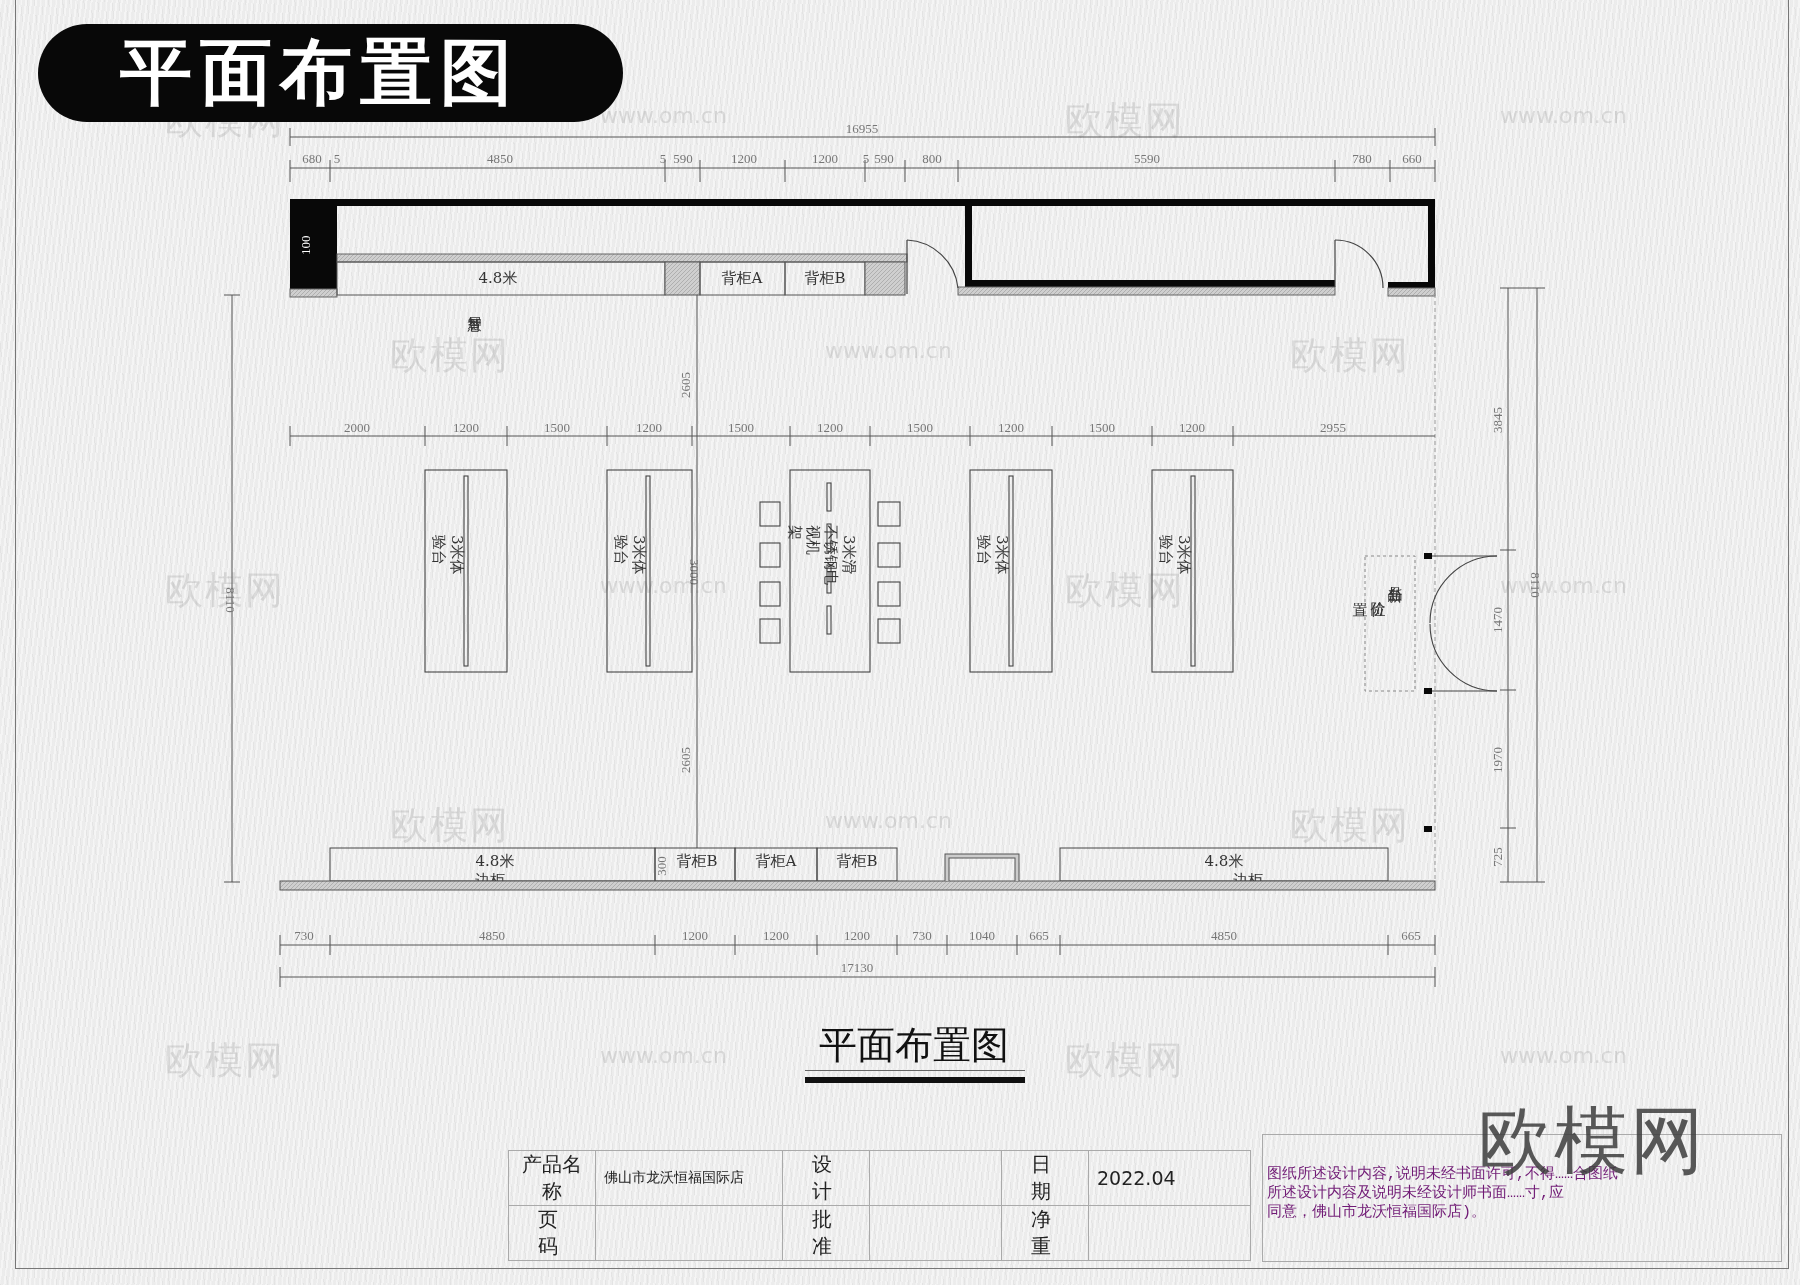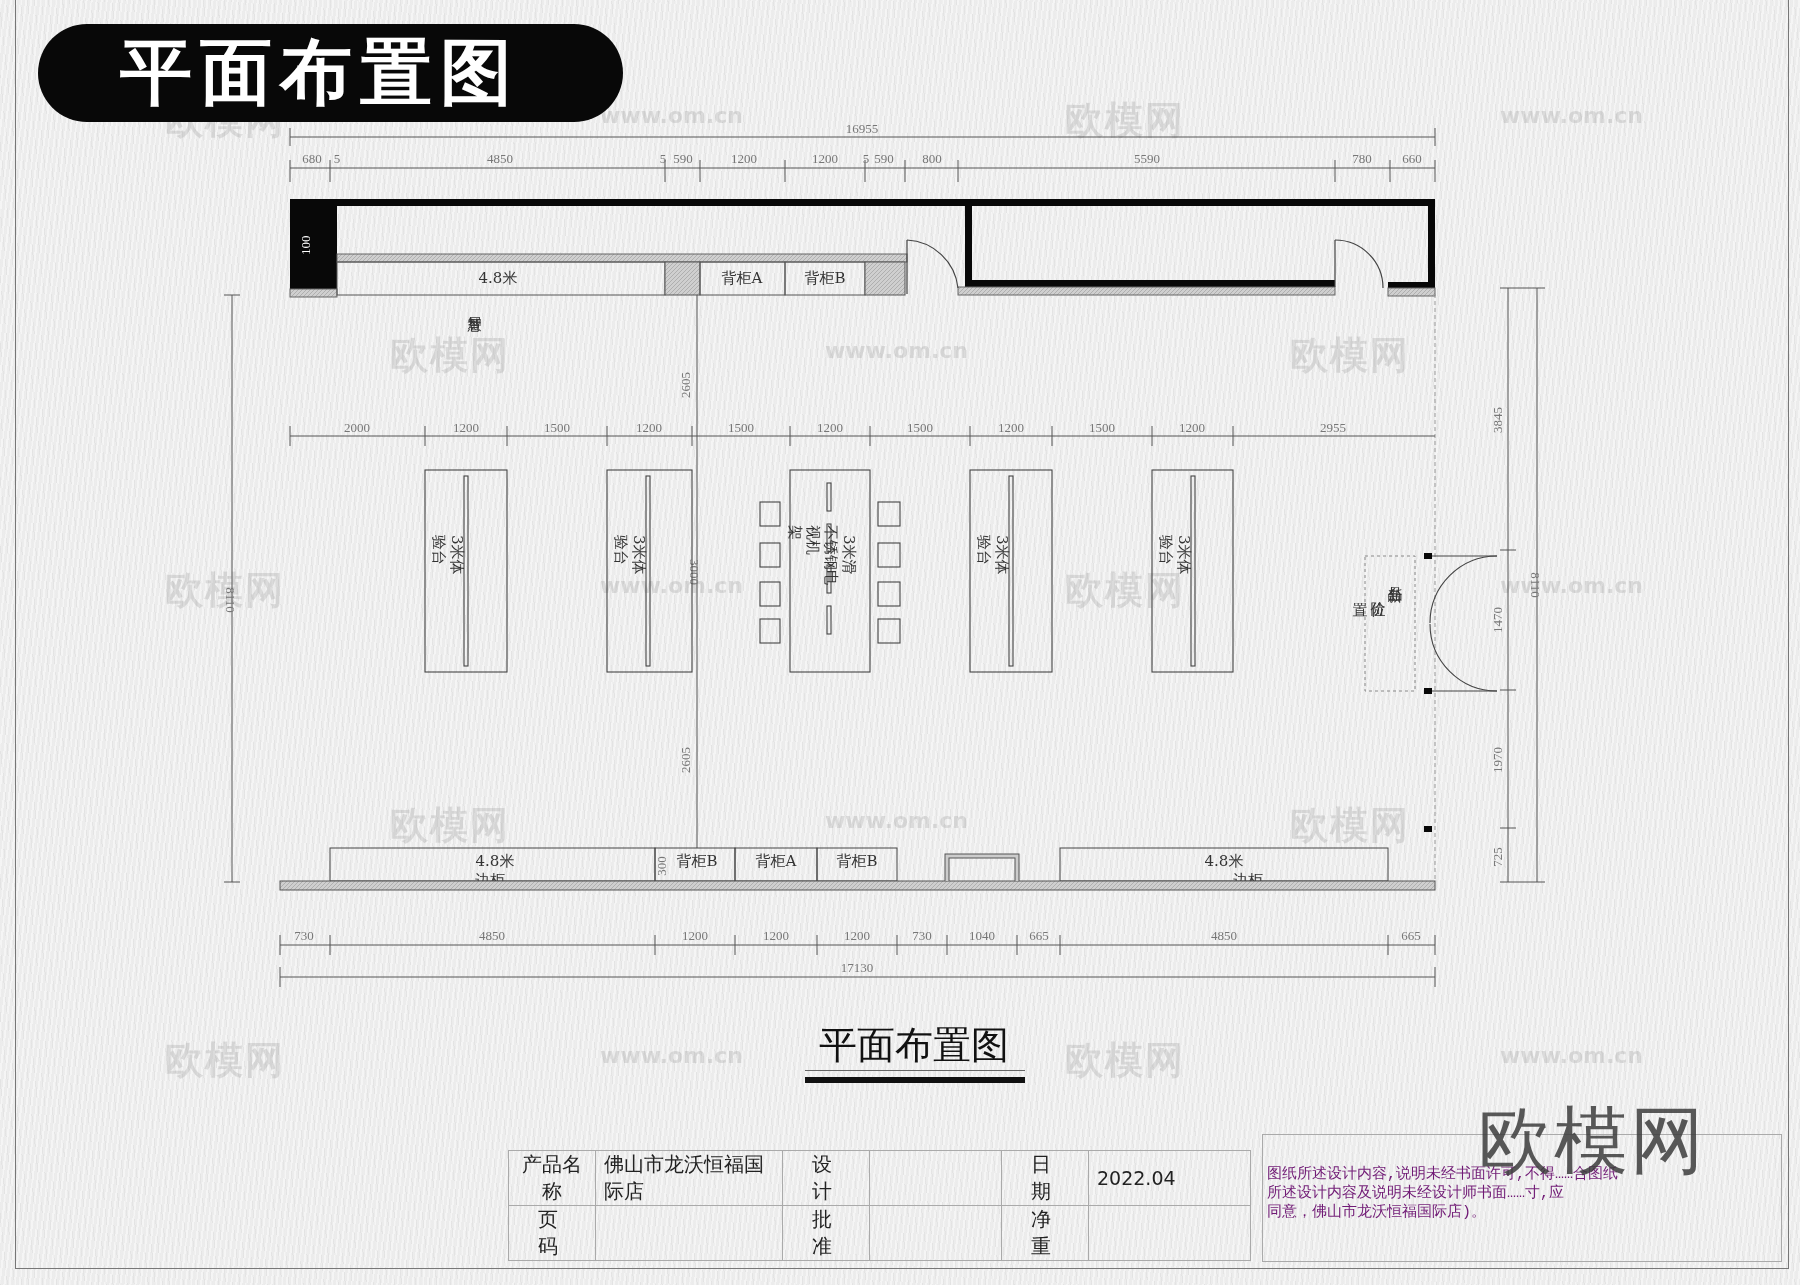--- a/index.html
+++ b/index.html
@@ -19,39 +19,39 @@
   .frame { position:absolute; left:15px; top:0; width:1772px; height:1268px; border-left:1px solid #777; border-right:1px solid #777; border-bottom:1px solid #777; }
   .title-pill {
     position:absolute; left:38px; top:24px; width:585px; height:98px;
     background:#080808; border-radius:50px;
     display:flex; align-items:center;
   }
   .title-pill span {
     color:#fff; font-family:"DejaVu Sans", sans-serif; font-weight:bold;
     font-size:72px; letter-spacing:8px; margin-left:82px;
   }
-  .wm { position:absolute; color:rgba(150,150,150,0.28); font-family:"DejaVu Sans", sans-serif; font-weight:bold; pointer-events:none; }
+  .wm { position:absolute; color:rgba(150,150,150,0.28); font-family:"DejaVu Sans", sans-serif; font-weight:normal; pointer-events:none; }
   .wm.big { font-size:38px; letter-spacing:2px; }
   .wm.url { font-size:22px; }
   svg.plan { position:absolute; left:0; top:0; }
   .dim { font-family:"Liberation Serif", serif; font-size:13px; fill:#777; }
   .lbl { font-family:"DejaVu Serif", serif; font-size:15px; fill:#333; }
   .caption {
     position:absolute; left:803px; top:1020px; width:222px; text-align:center;
     font-family:"DejaVu Sans", sans-serif; font-size:38px; color:#111;
   }
   .cap-line1 { position:absolute; left:805px; top:1070px; width:220px; height:1px; background:#666; }
   .cap-line2 { position:absolute; left:805px; top:1077px; width:220px; height:6px; background:#111; }
   table.tb {
     position:absolute; left:508px; top:1150px; border-collapse:collapse;
     font-family:"DejaVu Sans", sans-serif;
   }
   table.tb td { border:1px solid #aaa; height:42px; padding:0 8px; font-size:20px; color:#222; }
   table.tb td.k { width:70px; text-align:center; letter-spacing:8px; }
-  table.tb td.v { width:170px; font-size:20px; }
+  table.tb td.v { width:170px; font-size:14px; }
   table.tb td.vv { width:115px; }
   table.tb td.d { width:145px; text-align:left; font-size:19px; }
   .note {
     position:absolute; left:1262px; top:1117px; width:520px; height:128px;
     border:1px solid #aaa; font-family:Liberation Mono, monospace; font-size:15px; line-height:19px;
     padding:30px 8px 0 4px; box-sizing:border-box; color:#701a75;margin-top:17px;
   }
   .wm-logo {
     position:absolute; left:1478px; top:1092px; font-family:"DejaVu Sans", sans-serif;
     font-size:74px; color:rgba(60,60,60,0.85); letter-spacing:2px;

